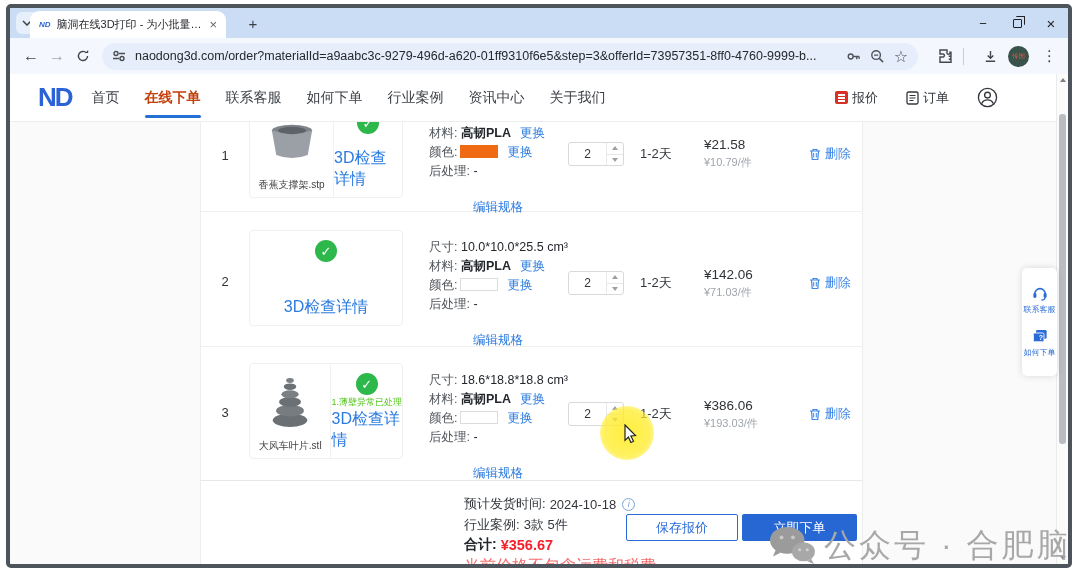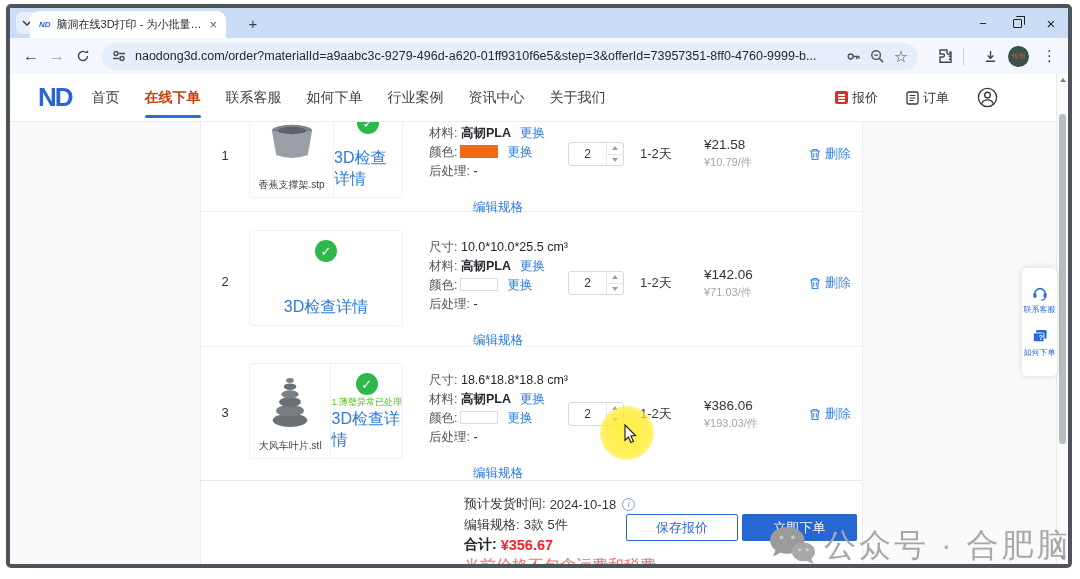--- a/index.html
+++ b/index.html
@@ -410,21 +410,21 @@
       </div>
       <div class="sep2"></div>
 
       <div class="summary">
         <div class="abs s-line" style="top:14px;">
           <span>预计发货时间:</span>
           <span>2024-10-18</span>
           <span class="info-ico">i</span>
         </div>
         <div class="abs s-line" style="top:35px;">
-          <span>编辑规格:</span>
+          <span>行业案例:</span>
           <span>3款 5件</span>
         </div>
         <div class="abs s-line" style="top:55px;">
           <span class="tot-lab">合计:</span>
           <span class="tot-val">¥356.67</span>
         </div>
         <div class="abs s-line s-note" style="top:75px;">当前价格不包含运费和税费</div>
         <div class="abs btn btn-save">保存报价</div>
         <div class="abs btn btn-order">立即下单</div>
       </div>

